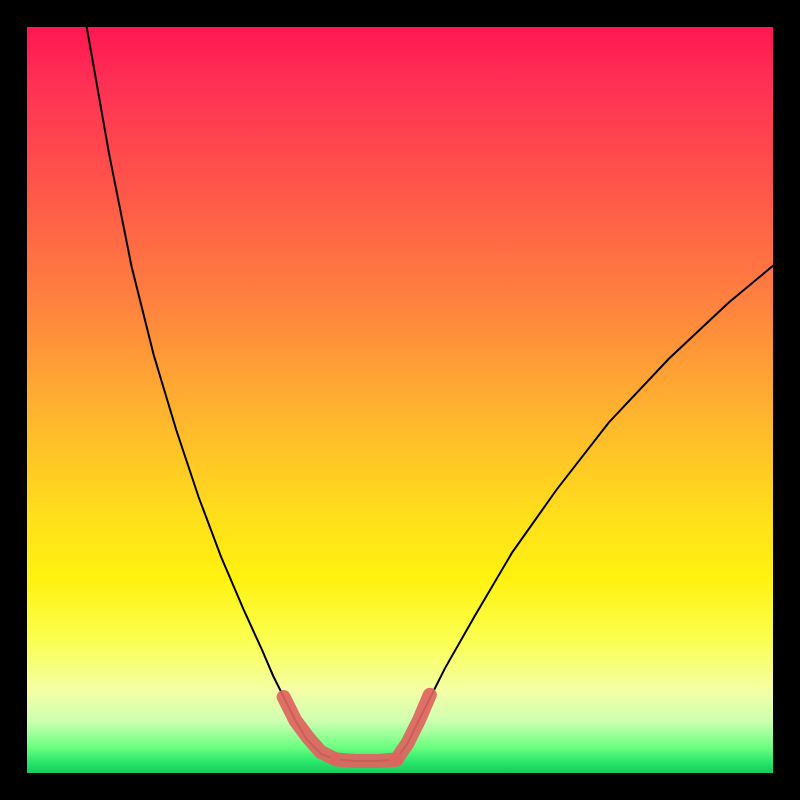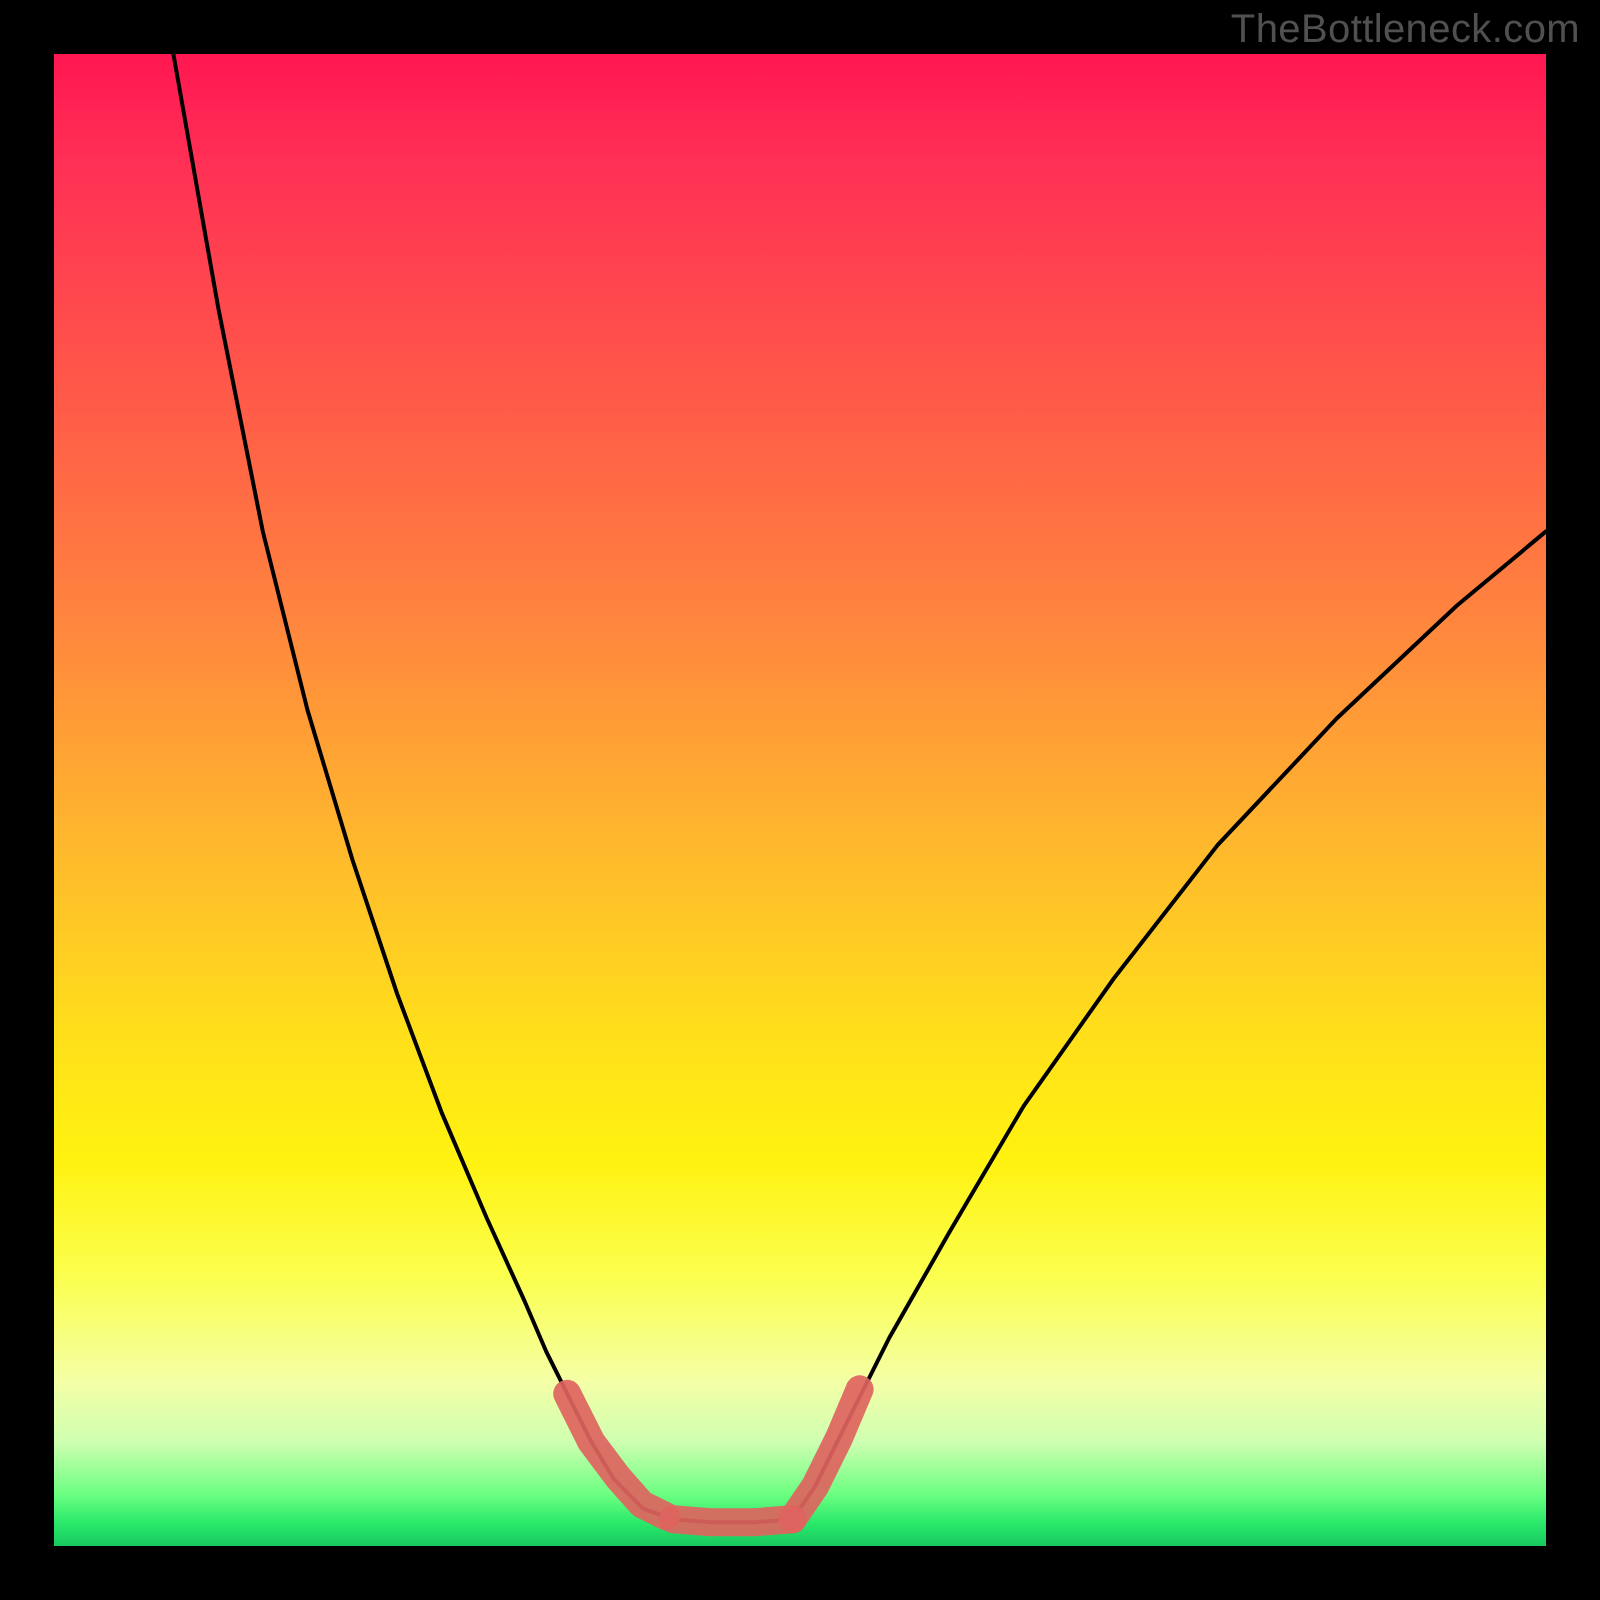--- a/index.html
+++ b/index.html
@@ -72,21 +72,20 @@
     stroke-width: 14;
     stroke-linecap: round;
     stroke-linejoin: round;
     opacity: 0.92;
   }
 </style>
 </head>
 <body>
 
 <div class="frame">
-  <div class="attribution">TheBottleneck.com</div>
 
   <div class="plot-area">
     <svg class="curves" viewBox="0 0 746 746">
       <path id="path-left" class="curve" d="M59.7 0.0 L82.1 126.8 L104.4 238.7 L126.8 328.2 L149.2 402.8 L171.6 470.0 L194.0 529.7 L216.3 581.9 L235.0 622.9 L246.2 649.0 L257.4 671.4 L268.6 693.8 L279.8 712.4 L294.7 727.4 L309.6 732.6"></path>
       <path id="path-bottom" class="curve" d="M309.6 732.6 L328.2 734.1 L350.6 734.1 L369.3 732.6"></path>
       <path id="path-right" class="curve" d="M369.3 732.6 L380.5 716.2 L395.4 686.3 L417.8 641.6 L447.6 589.3 L484.9 525.9 L529.7 462.5 L581.9 395.4 L641.6 332.0 L701.2 276.0 L746.0 238.7"></path>
       <path id="hot-left" class="hot" d="M256.6 669.9 L268.6 693.8 L282.0 711.7 L293.9 725.1 L305.9 731.1"></path>
       <path id="hot-bottom" class="hot" d="M309.6 732.6 L328.2 734.1 L350.6 734.1 L369.3 732.6"></path>
       <path id="hot-right" class="hot" d="M369.3 732.6 L380.5 716.2 L392.4 692.3 L402.8 667.7"></path>
     </svg>

